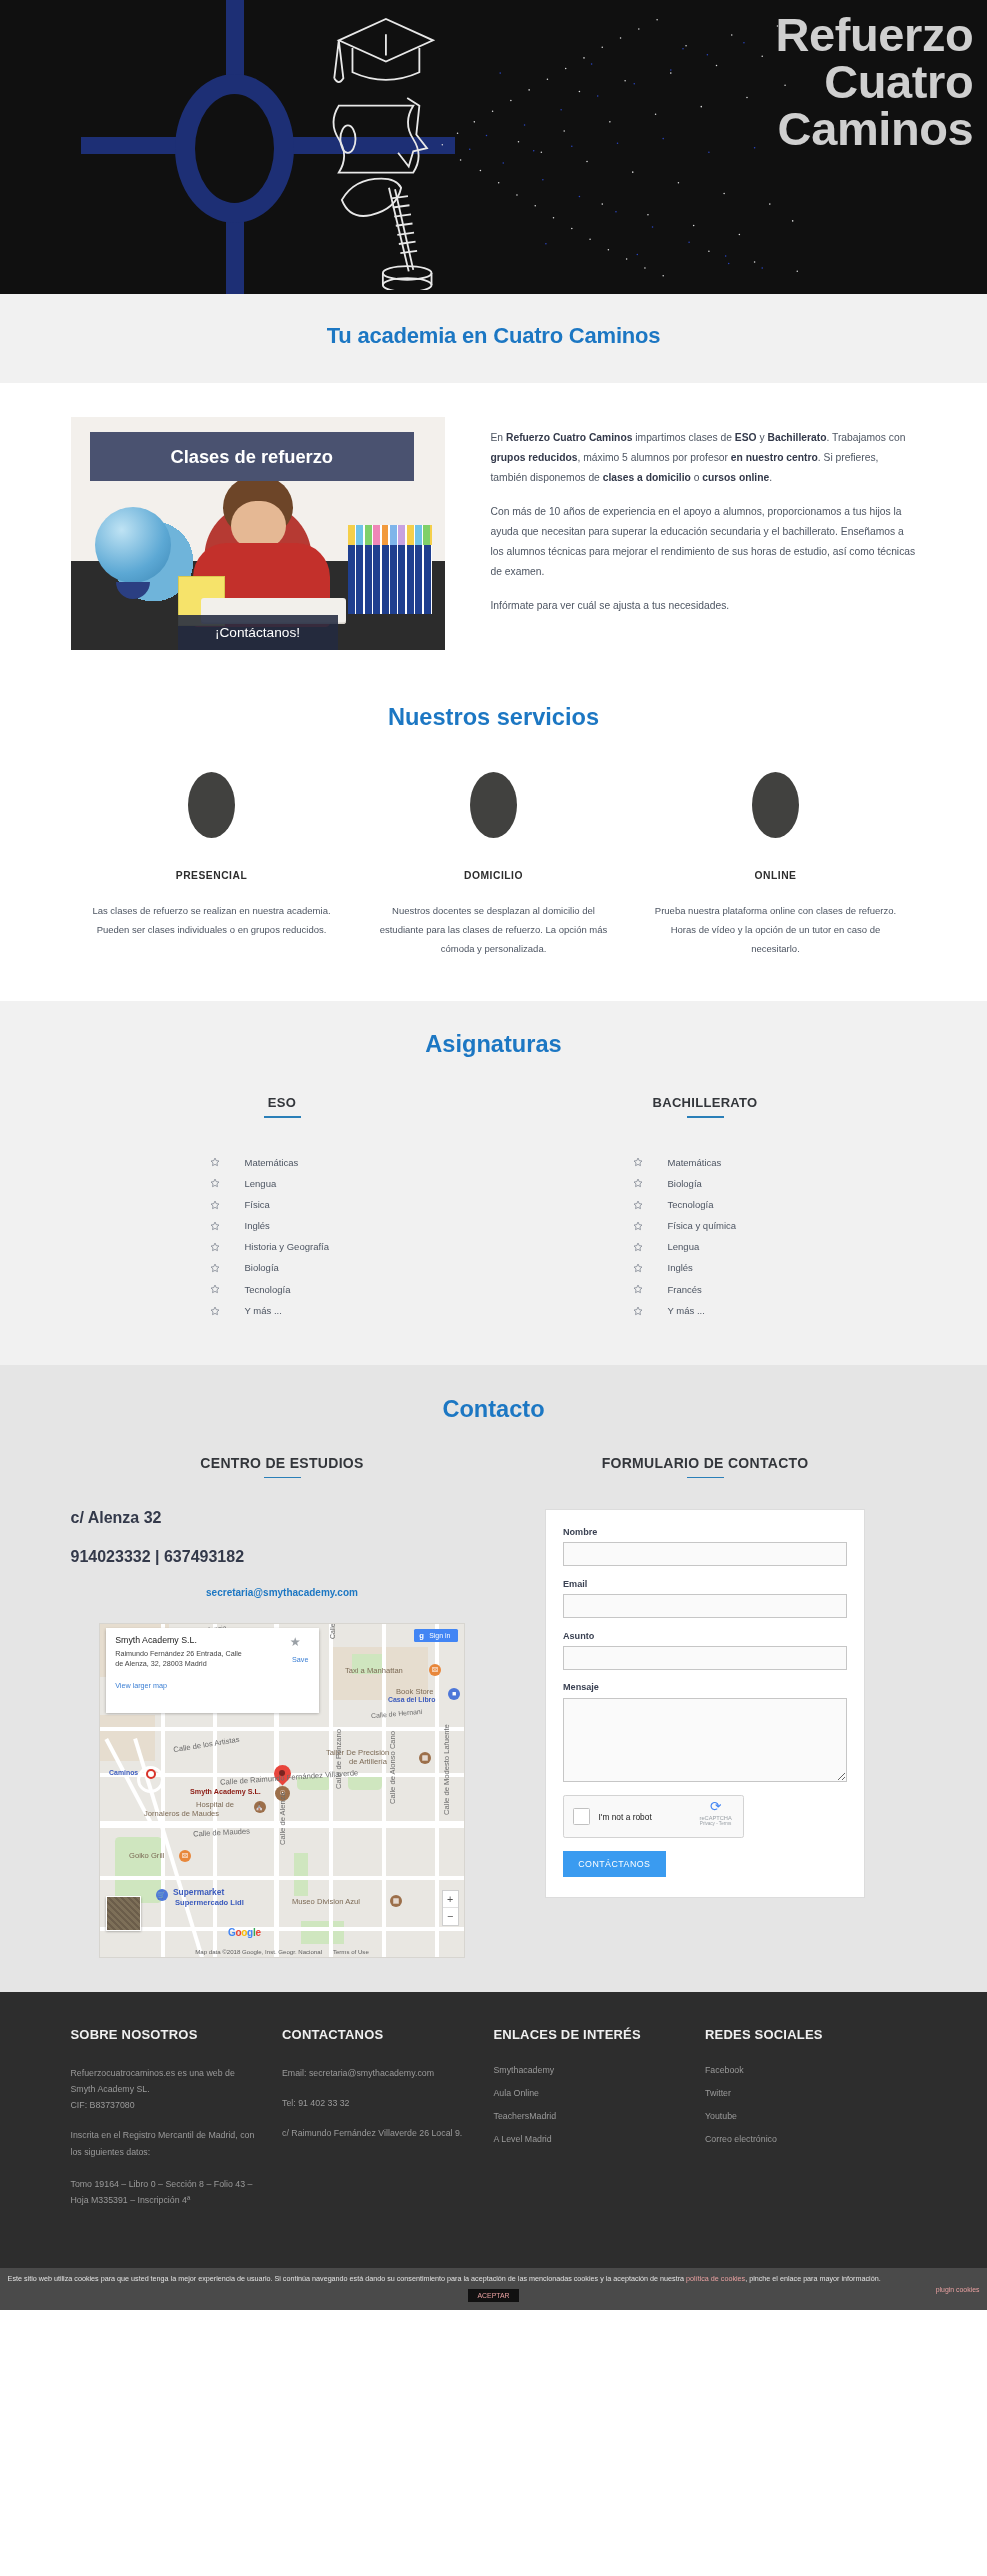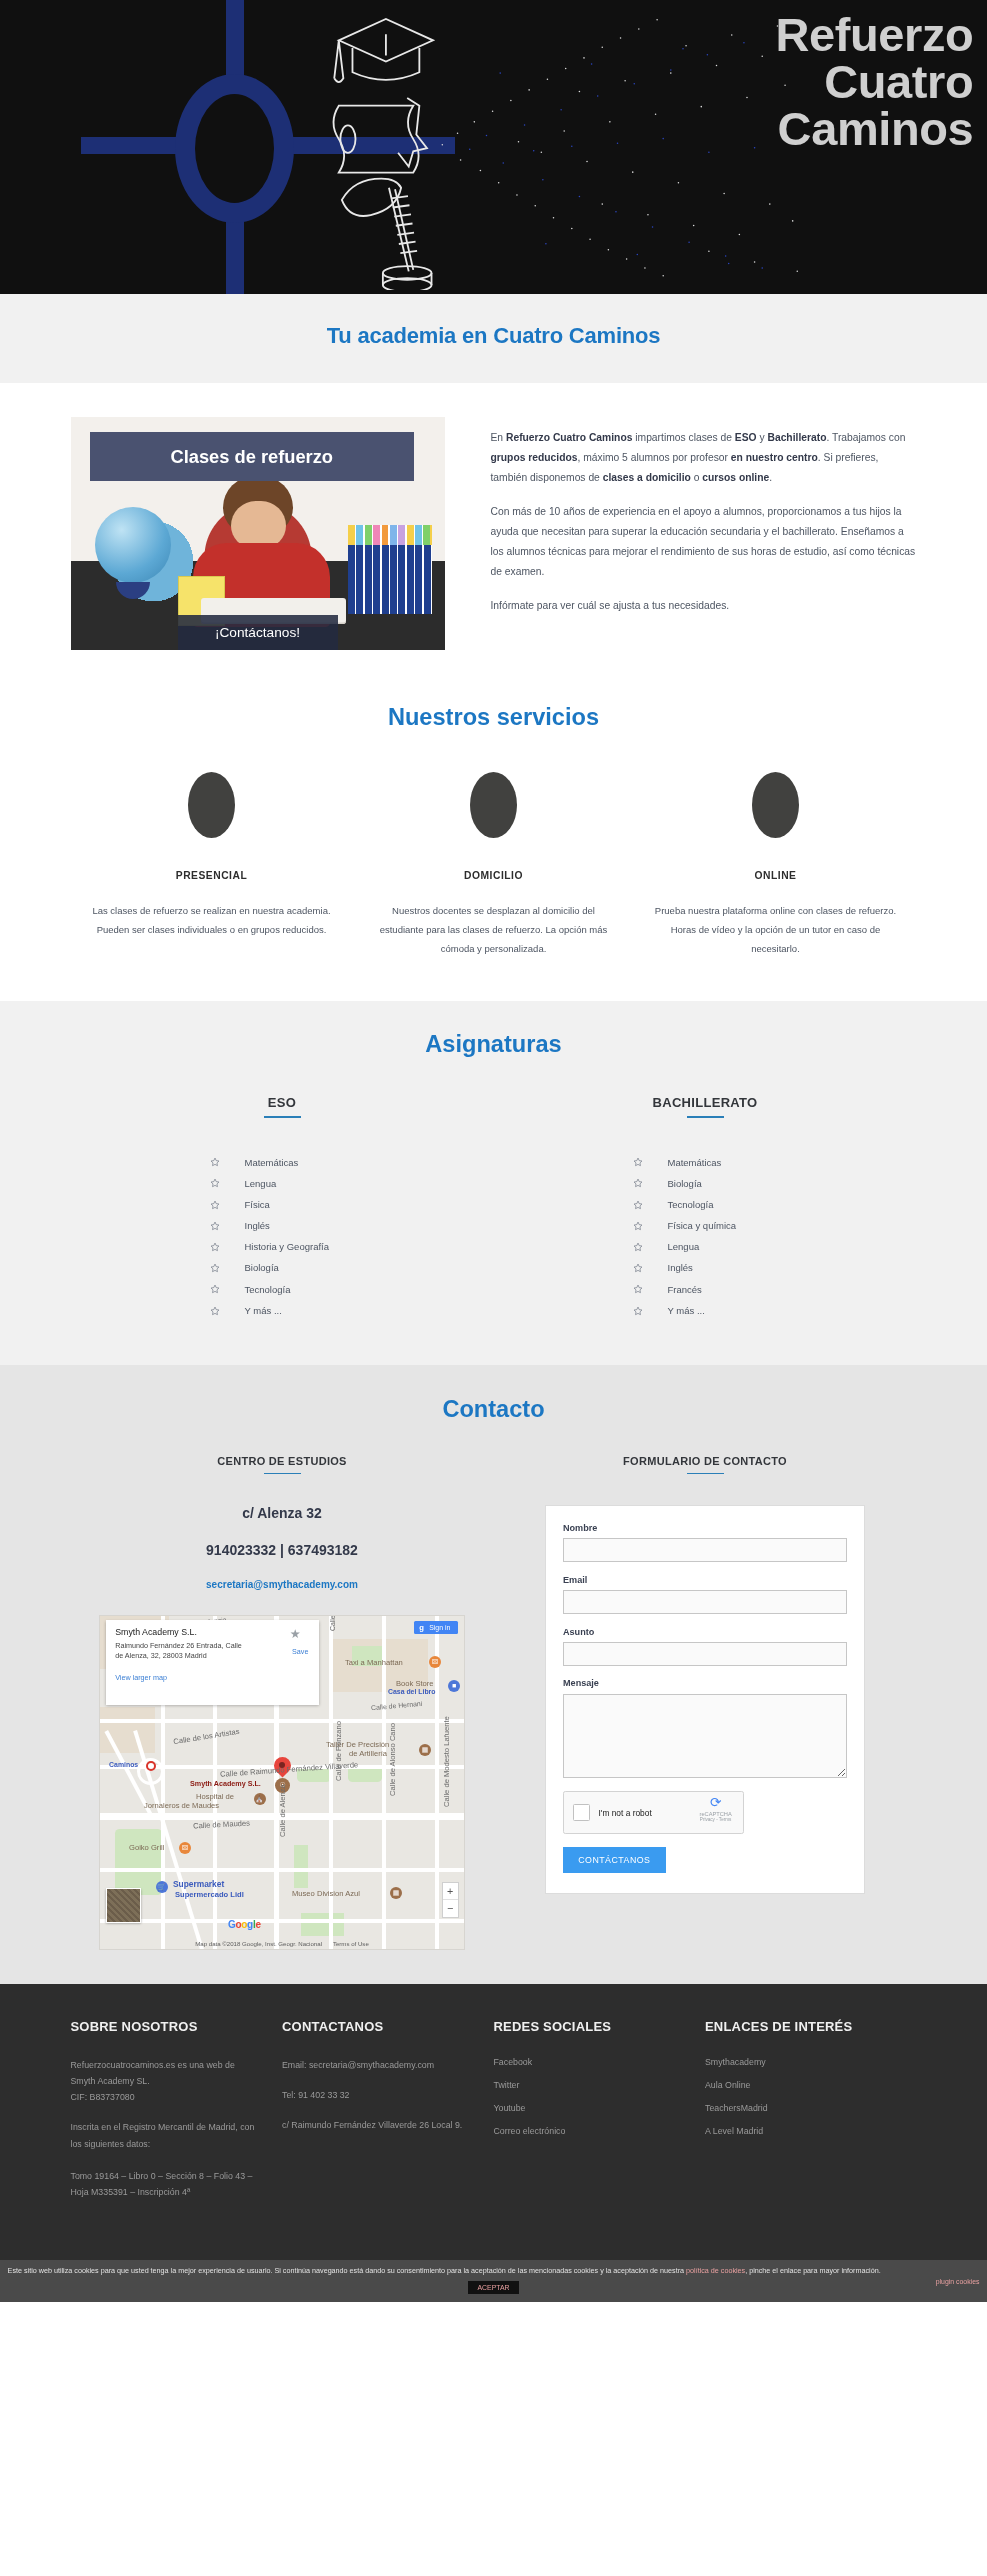--- a/index.html
+++ b/index.html
@@ -242,32 +242,32 @@
     background:#e5e5e5;
     padding:30.5px 0 34px;
   }
   .contacto-grid {
     width:846px; margin:32px auto 0;
     display:flex;
   }
   .contacto-col { flex:1; }
   .contacto-head {
     text-align:center;
-    font-size:11px;
+    font-size:14px;
     font-weight:700;
     color:#33363b;
     letter-spacing:0.3px;
     margin:0 0 6.1px;
   }
   .contacto-rule {
     width:37px; height:1.5px; background:#2a7fb8; margin:0 auto 30.5px;
   }
   .centro-line {
-    text-align:center;
-    font-size:14px;
+    text-align:left;
+    font-size:16px;
     font-weight:700;
     color:#33394a;
     margin:0 0 21.3px;
   }
   .centro-mail {
     text-align:center;
     font-size:10px;
     font-weight:700;
     color:#1c77c3;
     margin:0 0 24.4px;
@@ -925,37 +925,37 @@
         <p style="white-space: pre-line;">Inscrita en el Registro Mercantil de Madrid, con los siguientes datos:</p>
         <p style="white-space: pre-line; margin-top: 16px;">Tomo 19164 – Libro 0 – Sección 8 – Folio 43 – Hoja M335391 – Inscripción 4ª</p>
       </div>
       <div class="footer-col">
         <h3>CONTACTANOS</h3>
         <p style="white-space: pre-line;">Email: secretaria@smythacademy.com</p>
         <p style="white-space: pre-line;">Tel: 91 402 33 32</p>
         <p style="white-space: pre-line;">c/ Raimundo Fernández Villaverde 26 Local 9.</p>
       </div>
       <div class="footer-col">
+        <h3>ENLACES DE INTERÉS</h3>
+        <ul>
+          <li>Smythacademy</li>
+          <li>Aula Online</li>
+          <li>TeachersMadrid</li>
+          <li>A Level Madrid</li>
+        </ul>
+      </div>
+      <div class="footer-col">
         <h3>REDES SOCIALES</h3>
         <ul>
           <li>Facebook</li>
           <li>Twitter</li>
           <li>Youtube</li>
           <li>Correo electrónico</li>
         </ul>
       </div>
-      <div class="footer-col">
-        <h3>ENLACES DE INTERÉS</h3>
-        <ul>
-          <li>Smythacademy</li>
-          <li>Aula Online</li>
-          <li>TeachersMadrid</li>
-          <li>A Level Madrid</li>
-        </ul>
-      </div>
     </div>
 </footer>
 
 <div class="cookiebar">
   <span>Este sitio web utiliza cookies para que usted tenga la mejor experiencia de usuario. Si continúa navegando está dando su consentimiento para la aceptación de las mencionadas cookies y la aceptación de nuestra </span><a>política de cookies</a><span>, pinche el enlace para mayor información.</span>
   <button class="cookie-accept">ACEPTAR</button>
   <span class="cookie-plugin">plugin cookies</span>
 </div>
 
 

